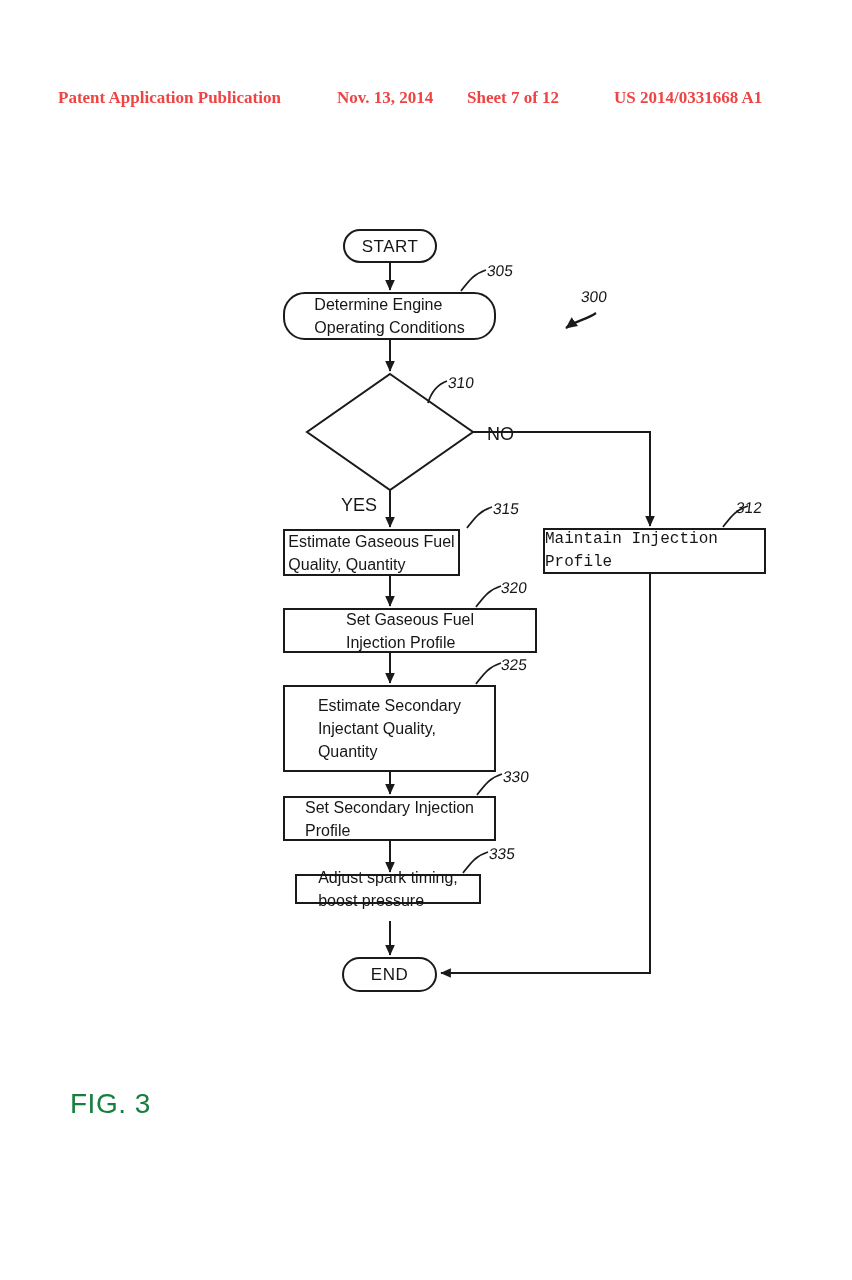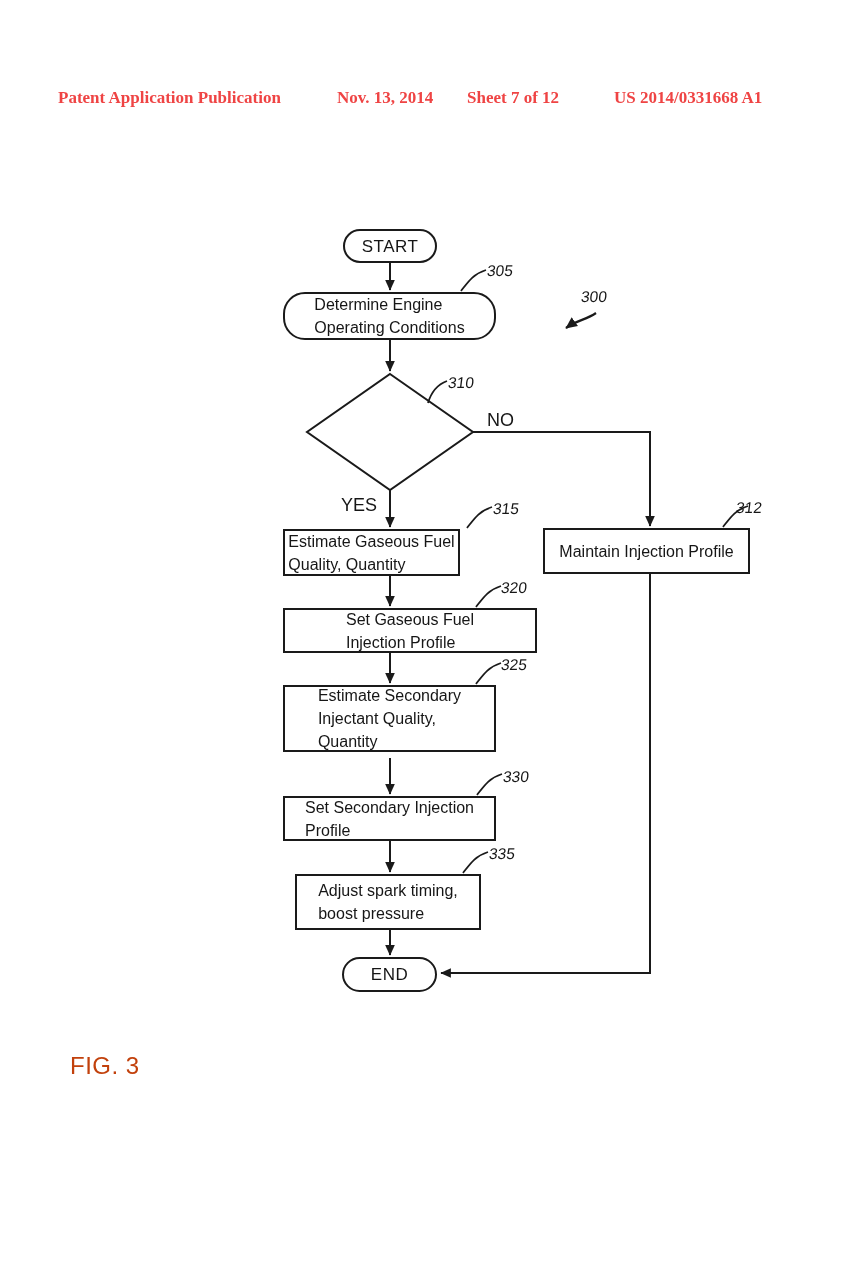--- a/index.html
+++ b/index.html
@@ -35,22 +35,22 @@
     display:flex;align-items:center;justify-content:center;
     text-align:center;white-space:pre-line;
     font-size:15.5px;line-height:25px;color:#161616;
   }
   .ref{
     position:absolute;font-size:15.5px;color:#161616;
     transform:skewX(-7deg);white-space:nowrap;
   }
   .branch{position:absolute;font-size:18px;color:#161616;white-space:nowrap;}
   .figcap{
-    position:absolute;left:70px;top:1052px;
-    font-size:24px;letter-spacing:0.5px;color:#c2410c;
+    position:absolute;left:70px;top:1088px;
+    font-size:28px;letter-spacing:0.5px;color:#15803d;
   }
 </style>
 </head>
 <body>
 
 <div class="page">
 
   <div class="hdr hdr-left">Patent Application Publication</div>
   <div class="hdr hdr-date">Nov. 13, 2014</div>
   <div class="hdr hdr-sheet">Sheet 7 of 12</div>
@@ -90,33 +90,33 @@
     <path d="M596 313 C586 320, 577 320, 566 328" stroke="#1a1a1a" stroke-width="2.2" fill="none" marker-end="url(#ah)"></path>
   </svg>
 
   <div class="node terminal" style="left:343px;top:229px;width:94px;height:34px;">START</div>
   <div class="node terminal" style="left:342px;top:957px;width:95px;height:35px;">END</div>
 
   <div class="node" style="left:283px;top:292px;width:213px;height:48px;border-radius:22px;">Determine Engine
 Operating Conditions</div>
   <div class="node" style="left:283px;top:529px;width:177px;height:47px;">Estimate Gaseous Fuel
 Quality, Quantity</div>
-  <div class="node" style="left:543px;top:528px;width:207px;height:46px;">Maintain Injection Profile</div>
+  <div class="node" style="left:543px;top:528px;width:223px;height:46px;font-family:Liberation Mono, monospace;">Maintain Injection Profile</div>
   <div class="node" style="left:283px;top:608px;width:254px;height:45px;">Set Gaseous Fuel
 Injection Profile</div>
-  <div class="node" style="left:283px;top:685px;width:213px;height:67px;">Estimate Secondary
+  <div class="node" style="left:283px;top:685px;width:213px;height:87px;">Estimate Secondary
 Injectant Quality,
 Quantity</div>
   <div class="node" style="left:283px;top:796px;width:213px;height:45px;">Set Secondary Injection
 Profile</div>
-  <div class="node" style="left:295px;top:874px;width:186px;height:56px;">Adjust spark timing,
+  <div class="node" style="left:295px;top:874px;width:186px;height:30px;">Adjust spark timing,
 boost pressure</div>
 
 
-  <div class="branch" style="left:487px;top:410px;text-align:center;">NO</div>
+  <div class="branch" style="left:487px;top:424px;text-align:center;">NO</div>
   <div class="branch" style="left:341px;top:495px;">YES</div>
 
   <div class="ref" style="left:487px;top:262px;">305</div>
   <div class="ref" style="left:448px;top:374px;">310</div>
   <div class="ref" style="left:493px;top:500px;">315</div>
   <div class="ref" style="left:736px;top:499px;">312</div>
   <div class="ref" style="left:501px;top:579px;">320</div>
   <div class="ref" style="left:501px;top:656px;">325</div>
   <div class="ref" style="left:503px;top:768px;">330</div>
   <div class="ref" style="left:489px;top:845px;">335</div>

